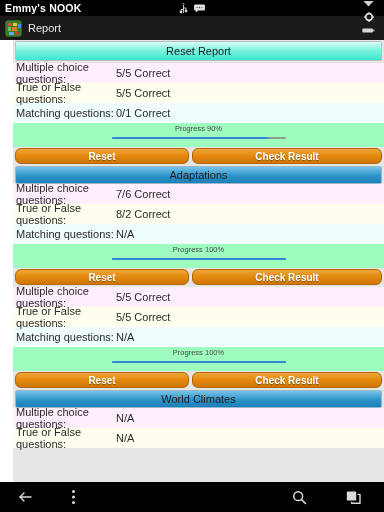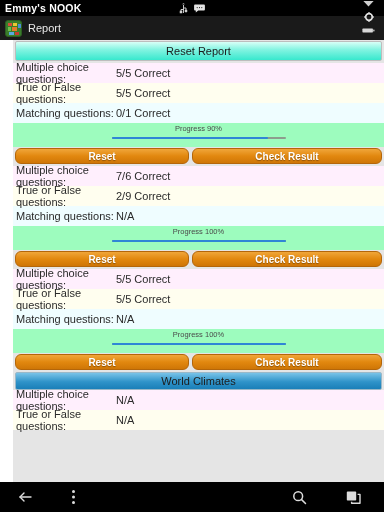--- a/index.html
+++ b/index.html
@@ -199,27 +199,28 @@
           <span class="progress-fill" style="width: 90%;"></span>
         </span>
       </div>
       <div class="btn-row">
         <span class="btn reset">Reset</span>
         <span class="btn">Check Result</span>
       </div>
     </div>
 
     <div class="section">
+      <div class="sec-header">Adaptations</div>
       <div class="row r1">
         <span class="row-label">Multiple choice questions:</span>
         <span class="row-value">7/6 Correct</span>
       </div>
       <div class="row r2">
         <span class="row-label">True or False questions:</span>
-        <span class="row-value">2/9 Correct</span>
+        <span class="row-value">8/2 Correct</span>
       </div>
       <div class="row r3">
         <span class="row-label">Matching questions:</span>
         <span class="row-value">N/A</span>
       </div>
       <div class="progress-wrap">
         <span class="progress-label">Progress 100%</span>
         <span class="progress-track">
           <span class="progress-fill" style="width: 100%;"></span>
         </span>

